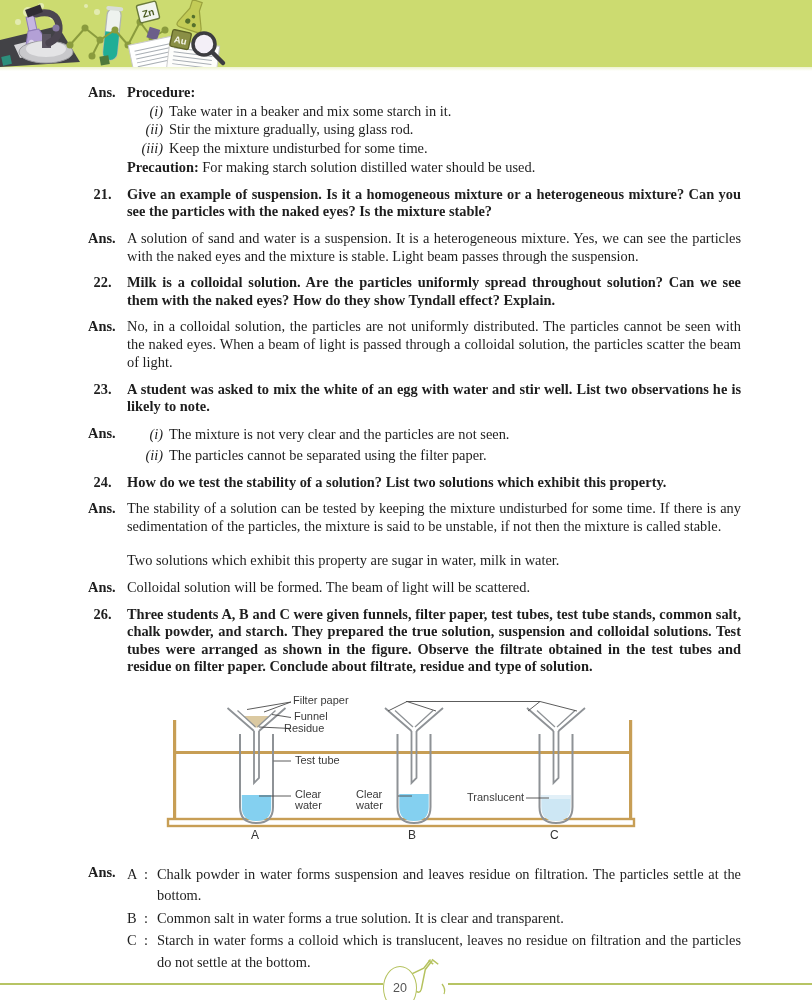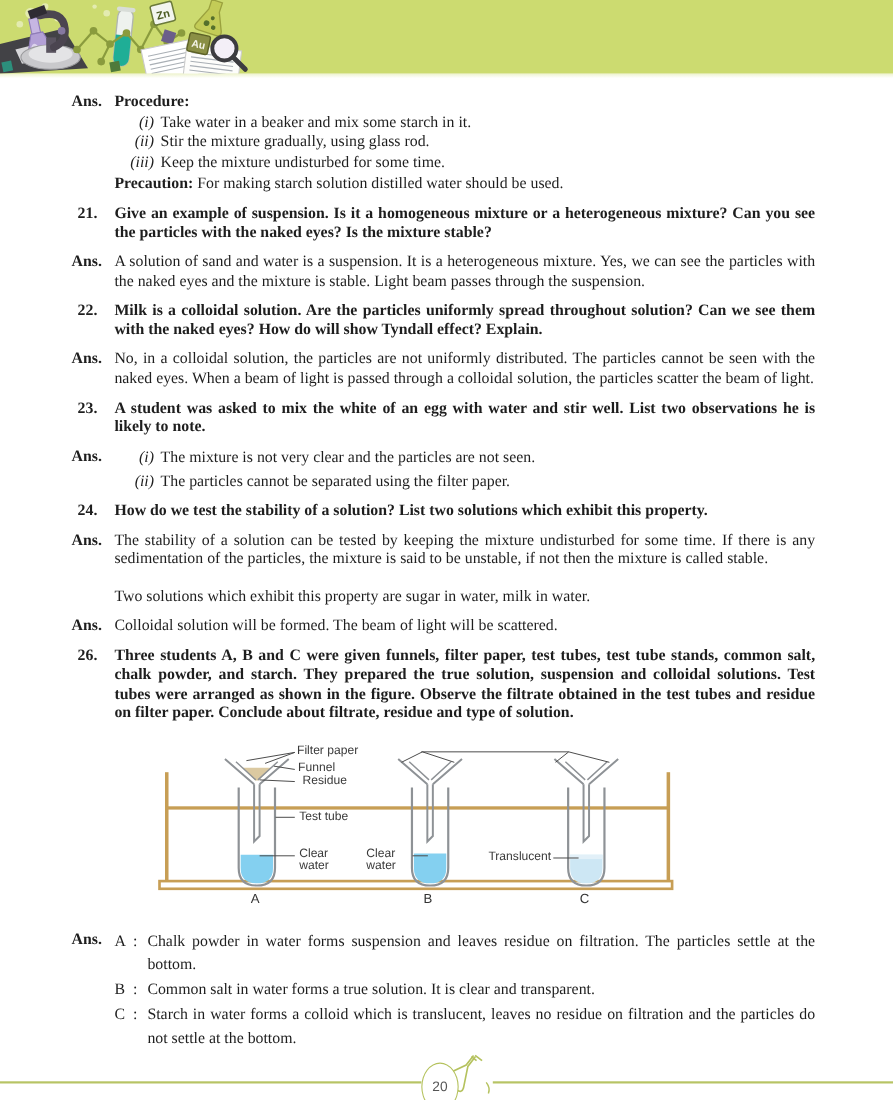--- a/index.html
+++ b/index.html
@@ -6,21 +6,21 @@
   body{
     width:812px;height:1000px;background:#ffffff;position:relative;overflow:hidden;
     font-family:"Liberation Serif", serif;color:#1e1e1e;
   }
   
   .banner{position:relative;width:812px;height:67px;background:#ccdb70;}
   .banner::after{content:"";position:absolute;left:0;right:0;bottom:-4px;height:4px;
     background:linear-gradient(#eef3cf,#ffffff);}
   .collage{position:absolute;left:0;top:0;}
   
-  .content{padding:17px 71px 0 65px;font-size:14.4px;line-height:17.5px;}
+  .content{padding:17px 71px 0 88px;font-size:14.4px;line-height:17.5px;}
   .block{display:grid;grid-template-columns:39px 1fr;margin-top:9px;}
   .block.first{margin-top:0;}
   .lbl{font-weight:bold;}
   .lbl.num{text-align:center;padding-right:10px;}
   .q-text{margin:0;font-weight:bold;text-align:justify;line-height:17.5px;}
   .a-text{margin:0;text-align:justify;line-height:17.8px;}
   .substep{display:grid;grid-template-columns:22px 1fr;column-gap:6px;margin-left:14px;line-height:18.6px;}
   .substep .roman{font-style:italic;text-align:right;}
   .gap3{margin-top:3px;}
   .bold{font-weight:bold;}
@@ -194,21 +194,21 @@
       <span class="lbl num">21.</span>
       <p class="q-text">Give an example of suspension. Is it a homogeneous mixture or a heterogeneous mixture? Can you see the particles with the naked eyes? Is the mixture stable?</p>
     </section>
     <section class="block">
       <span class="lbl ans">Ans.</span>
       <p class="a-text">A solution of sand and water is a suspension. It is a heterogeneous mixture. Yes, we can see the particles with the naked eyes and the mixture is stable. Light beam passes through the suspension.</p>
     </section>
 
     <section class="block">
       <span class="lbl num">22.</span>
-      <p class="q-text">Milk is a colloidal solution. Are the particles uniformly spread throughout solution? Can we see them with the naked eyes? How do will show Tyndall effect? Explain.</p>
+      <p class="q-text">Milk is a colloidal solution. Are the particles uniformly spread throughout solution? Can we see them with the naked eyes? How do they show Tyndall effect? Explain.</p>
     </section>
     <section class="block">
       <span class="lbl ans">Ans.</span>
       <p class="a-text">No, in a colloidal solution, the particles are not uniformly distributed. The particles cannot be seen with the naked eyes. When a beam of light is passed through a colloidal solution, the particles scatter the beam of light.</p>
     </section>
 
     <section class="block">
       <span class="lbl num">23.</span>
       <p class="q-text">A student was asked to mix the white of an egg with water and stir well. List two observations he is likely to note.</p>
     </section>
@@ -295,21 +295,21 @@
           <path d="M131,42.5 L99,41"></path>
           <path d="M131,75 L113.5,75"></path>
           <path d="M131,110 L99,110"></path>
           <path d="M238,110 L252,110"></path>
           <path d="M366,112 L389,112"></path>
         </g>
       </svg>
 
       <div class="figlabel" style="left:205px;top:9px;">Filter paper</div>
       <div class="figlabel" style="left:206px;top:25px;">Funnel</div>
-      <div class="figlabel" style="left:210px;top:37px;text-align:right;">Residue</div>
+      <div class="figlabel" style="left:196px;top:37px;text-align:right;">Residue</div>
       <div class="figlabel" style="left:207px;top:69px;">Test tube</div>
       <div class="figlabel wrap" style="left:207px;top:103px;">Clear water</div>
       <div class="figlabel wrap" style="left:268px;top:103px;">Clear water</div>
       <div class="figlabel" style="left:379px;top:106px;">Translucent</div>
       <div class="tubeletter" style="left:163px;top:141px;">A</div>
       <div class="tubeletter" style="left:320px;top:141px;">B</div>
       <div class="tubeletter" style="left:462px;top:141px;">C</div>
     </div>
 
     <section class="block">

